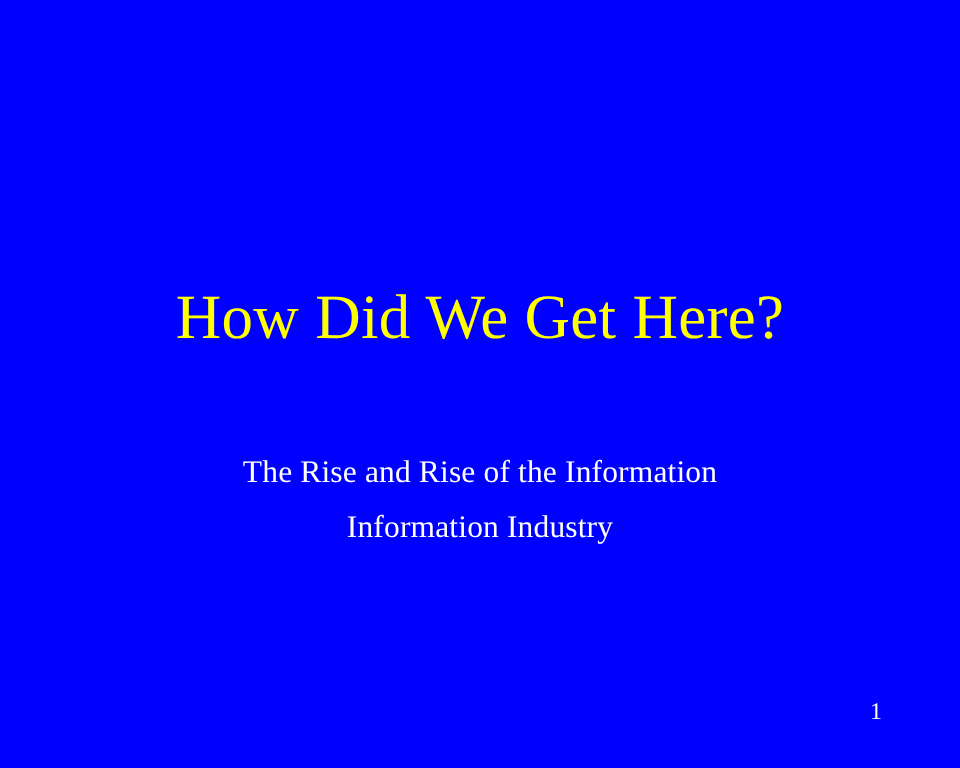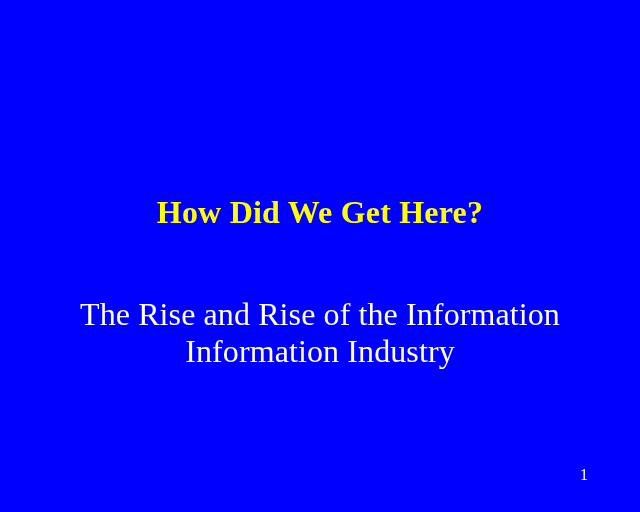--- a/index.html
+++ b/index.html
@@ -26,37 +26,37 @@
   }
 
   
   .slide-title {
     position: absolute;
     left: 0;
     right: 0;
     top: 189px;
     text-align: center;
     color: #ffff00;
-    font-size: 32px;
+    font-size: 42px;
     line-height: 46px;
-    font-weight: bold;
+    font-weight: normal;
     letter-spacing: 0.2px;
     white-space: nowrap;
     margin: 0;
   }
 
   
   .slide-subtitle {
     position: absolute;
     left: 0;
     right: 0;
     top: 296px;
     text-align: center;
     color: #ffffff;
-    font-size: 32px;
+    font-size: 21px;
     line-height: 37px;
     font-weight: normal;
     letter-spacing: 0.1px;
     margin: 0;
   }
   .slide-subtitle .sub-line {
     display: block;
     white-space: nowrap;
   }
 

